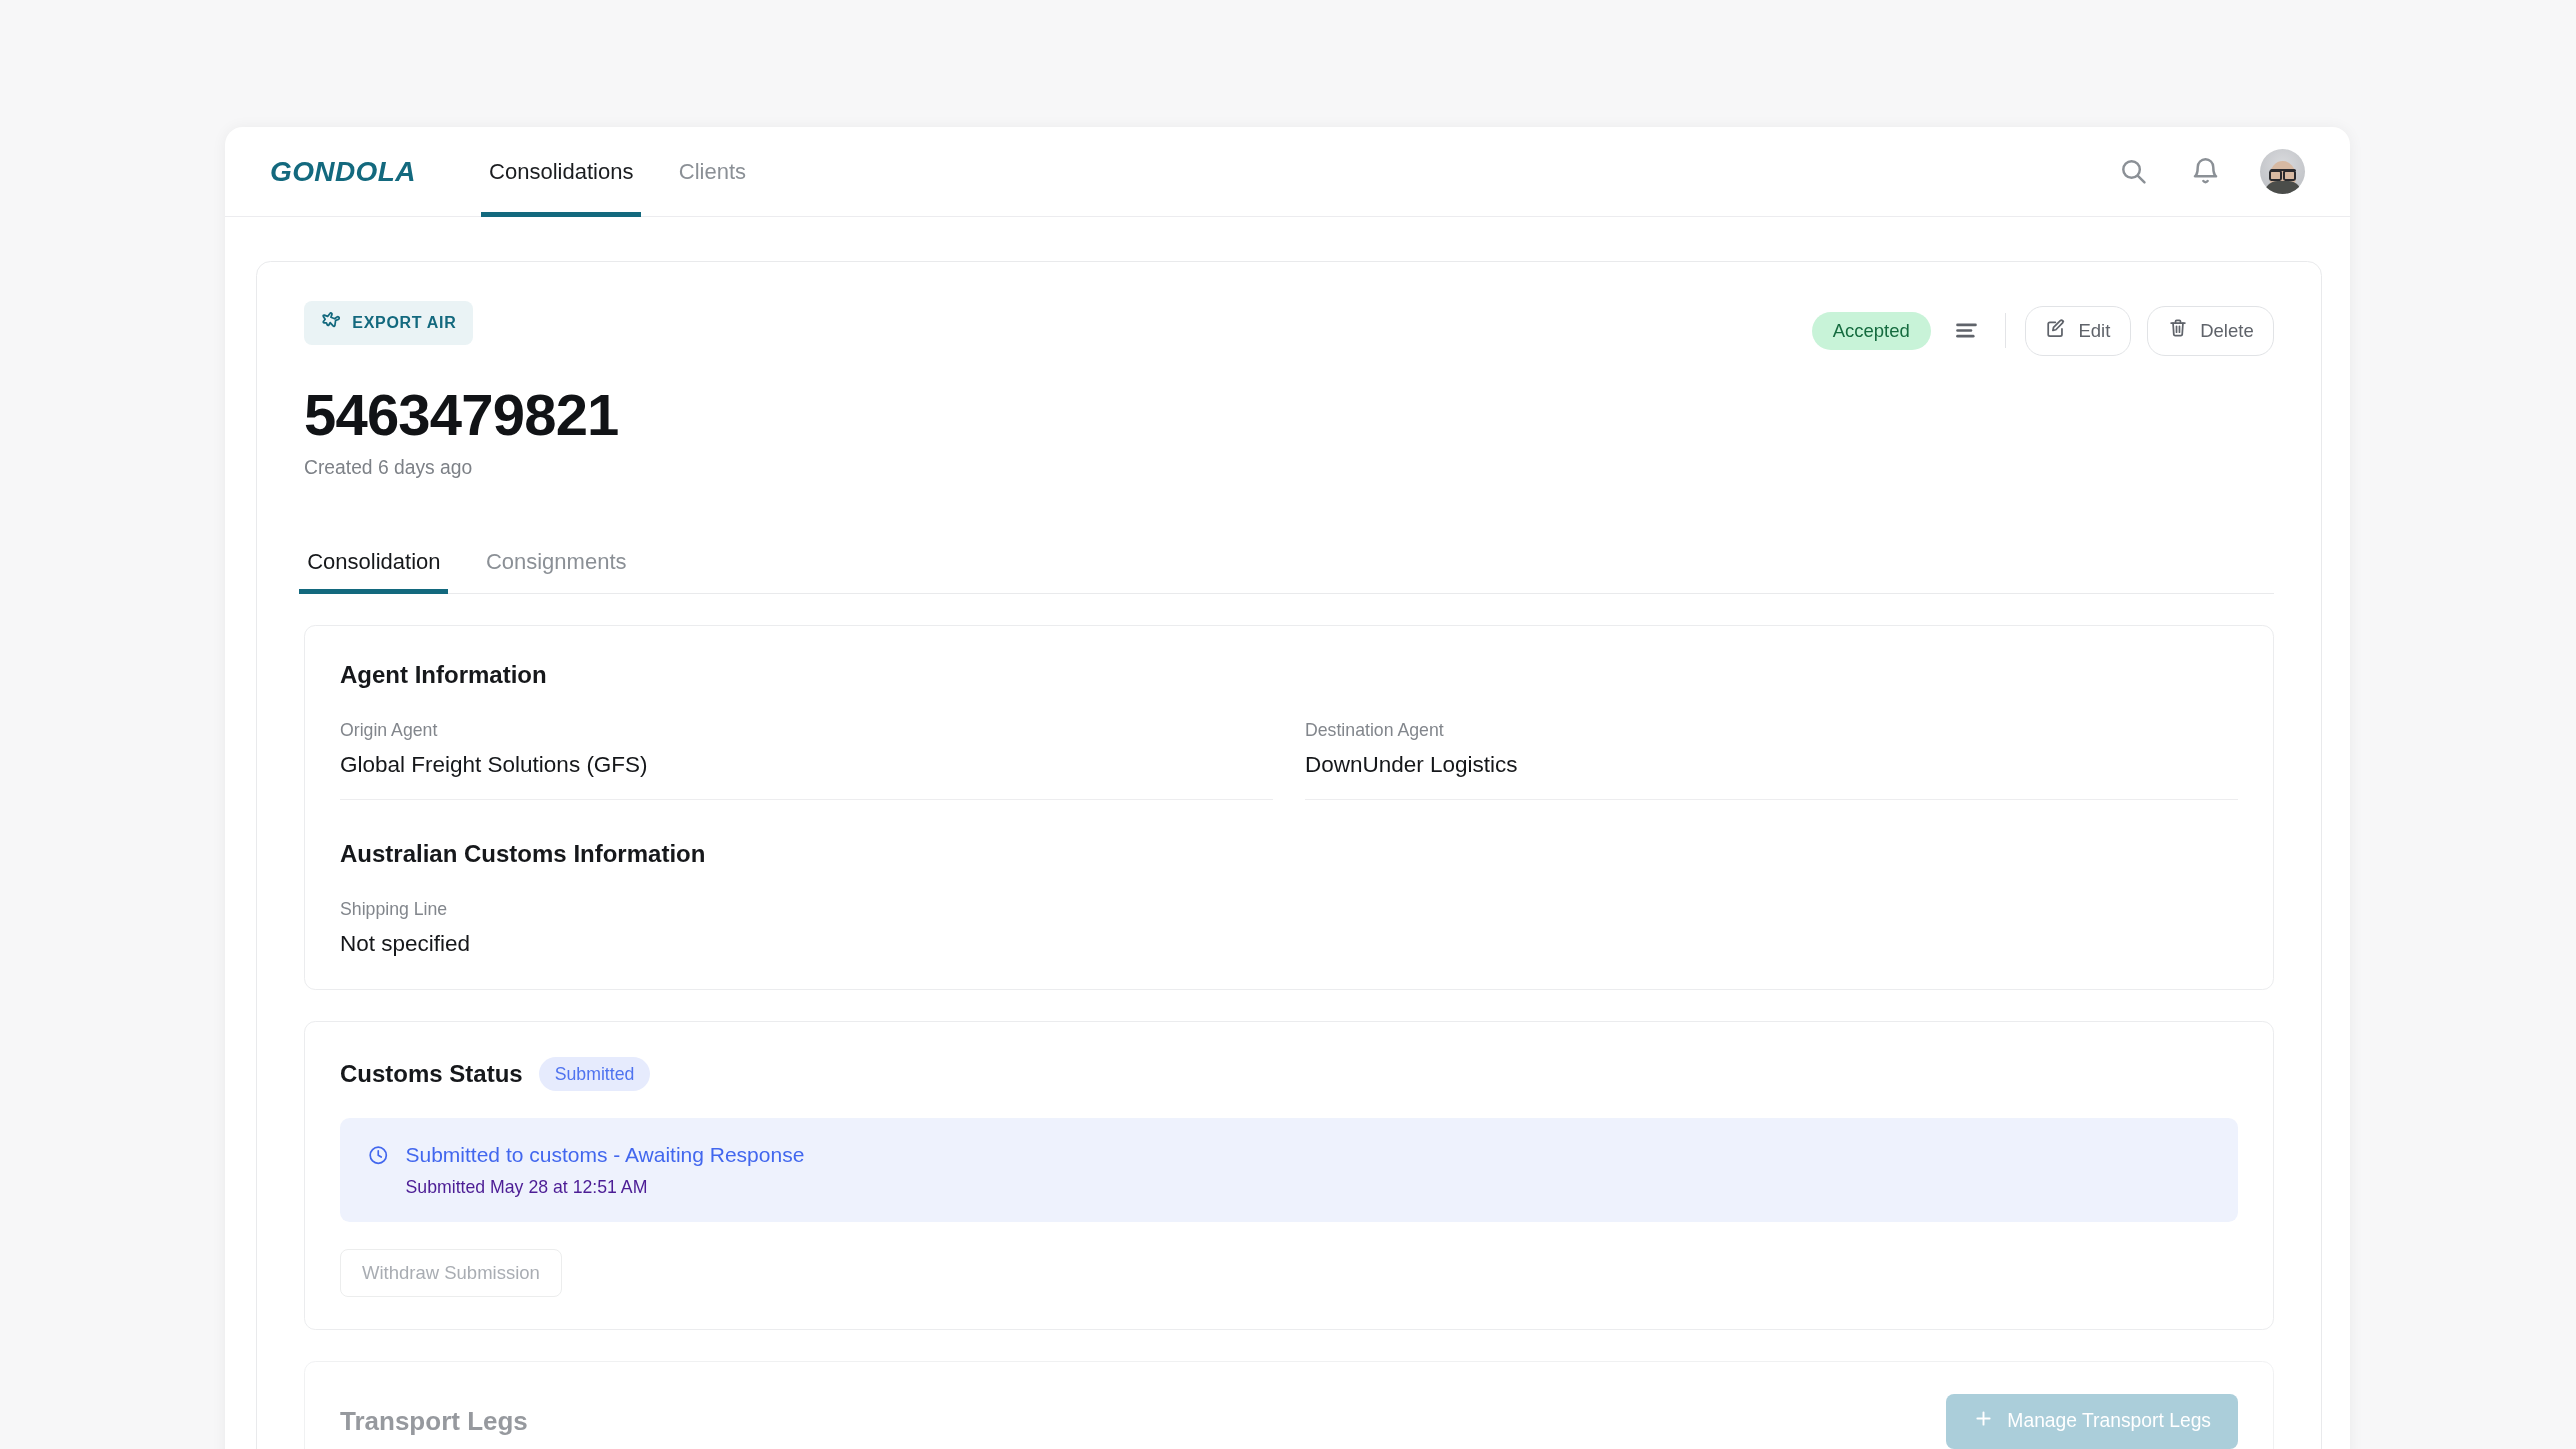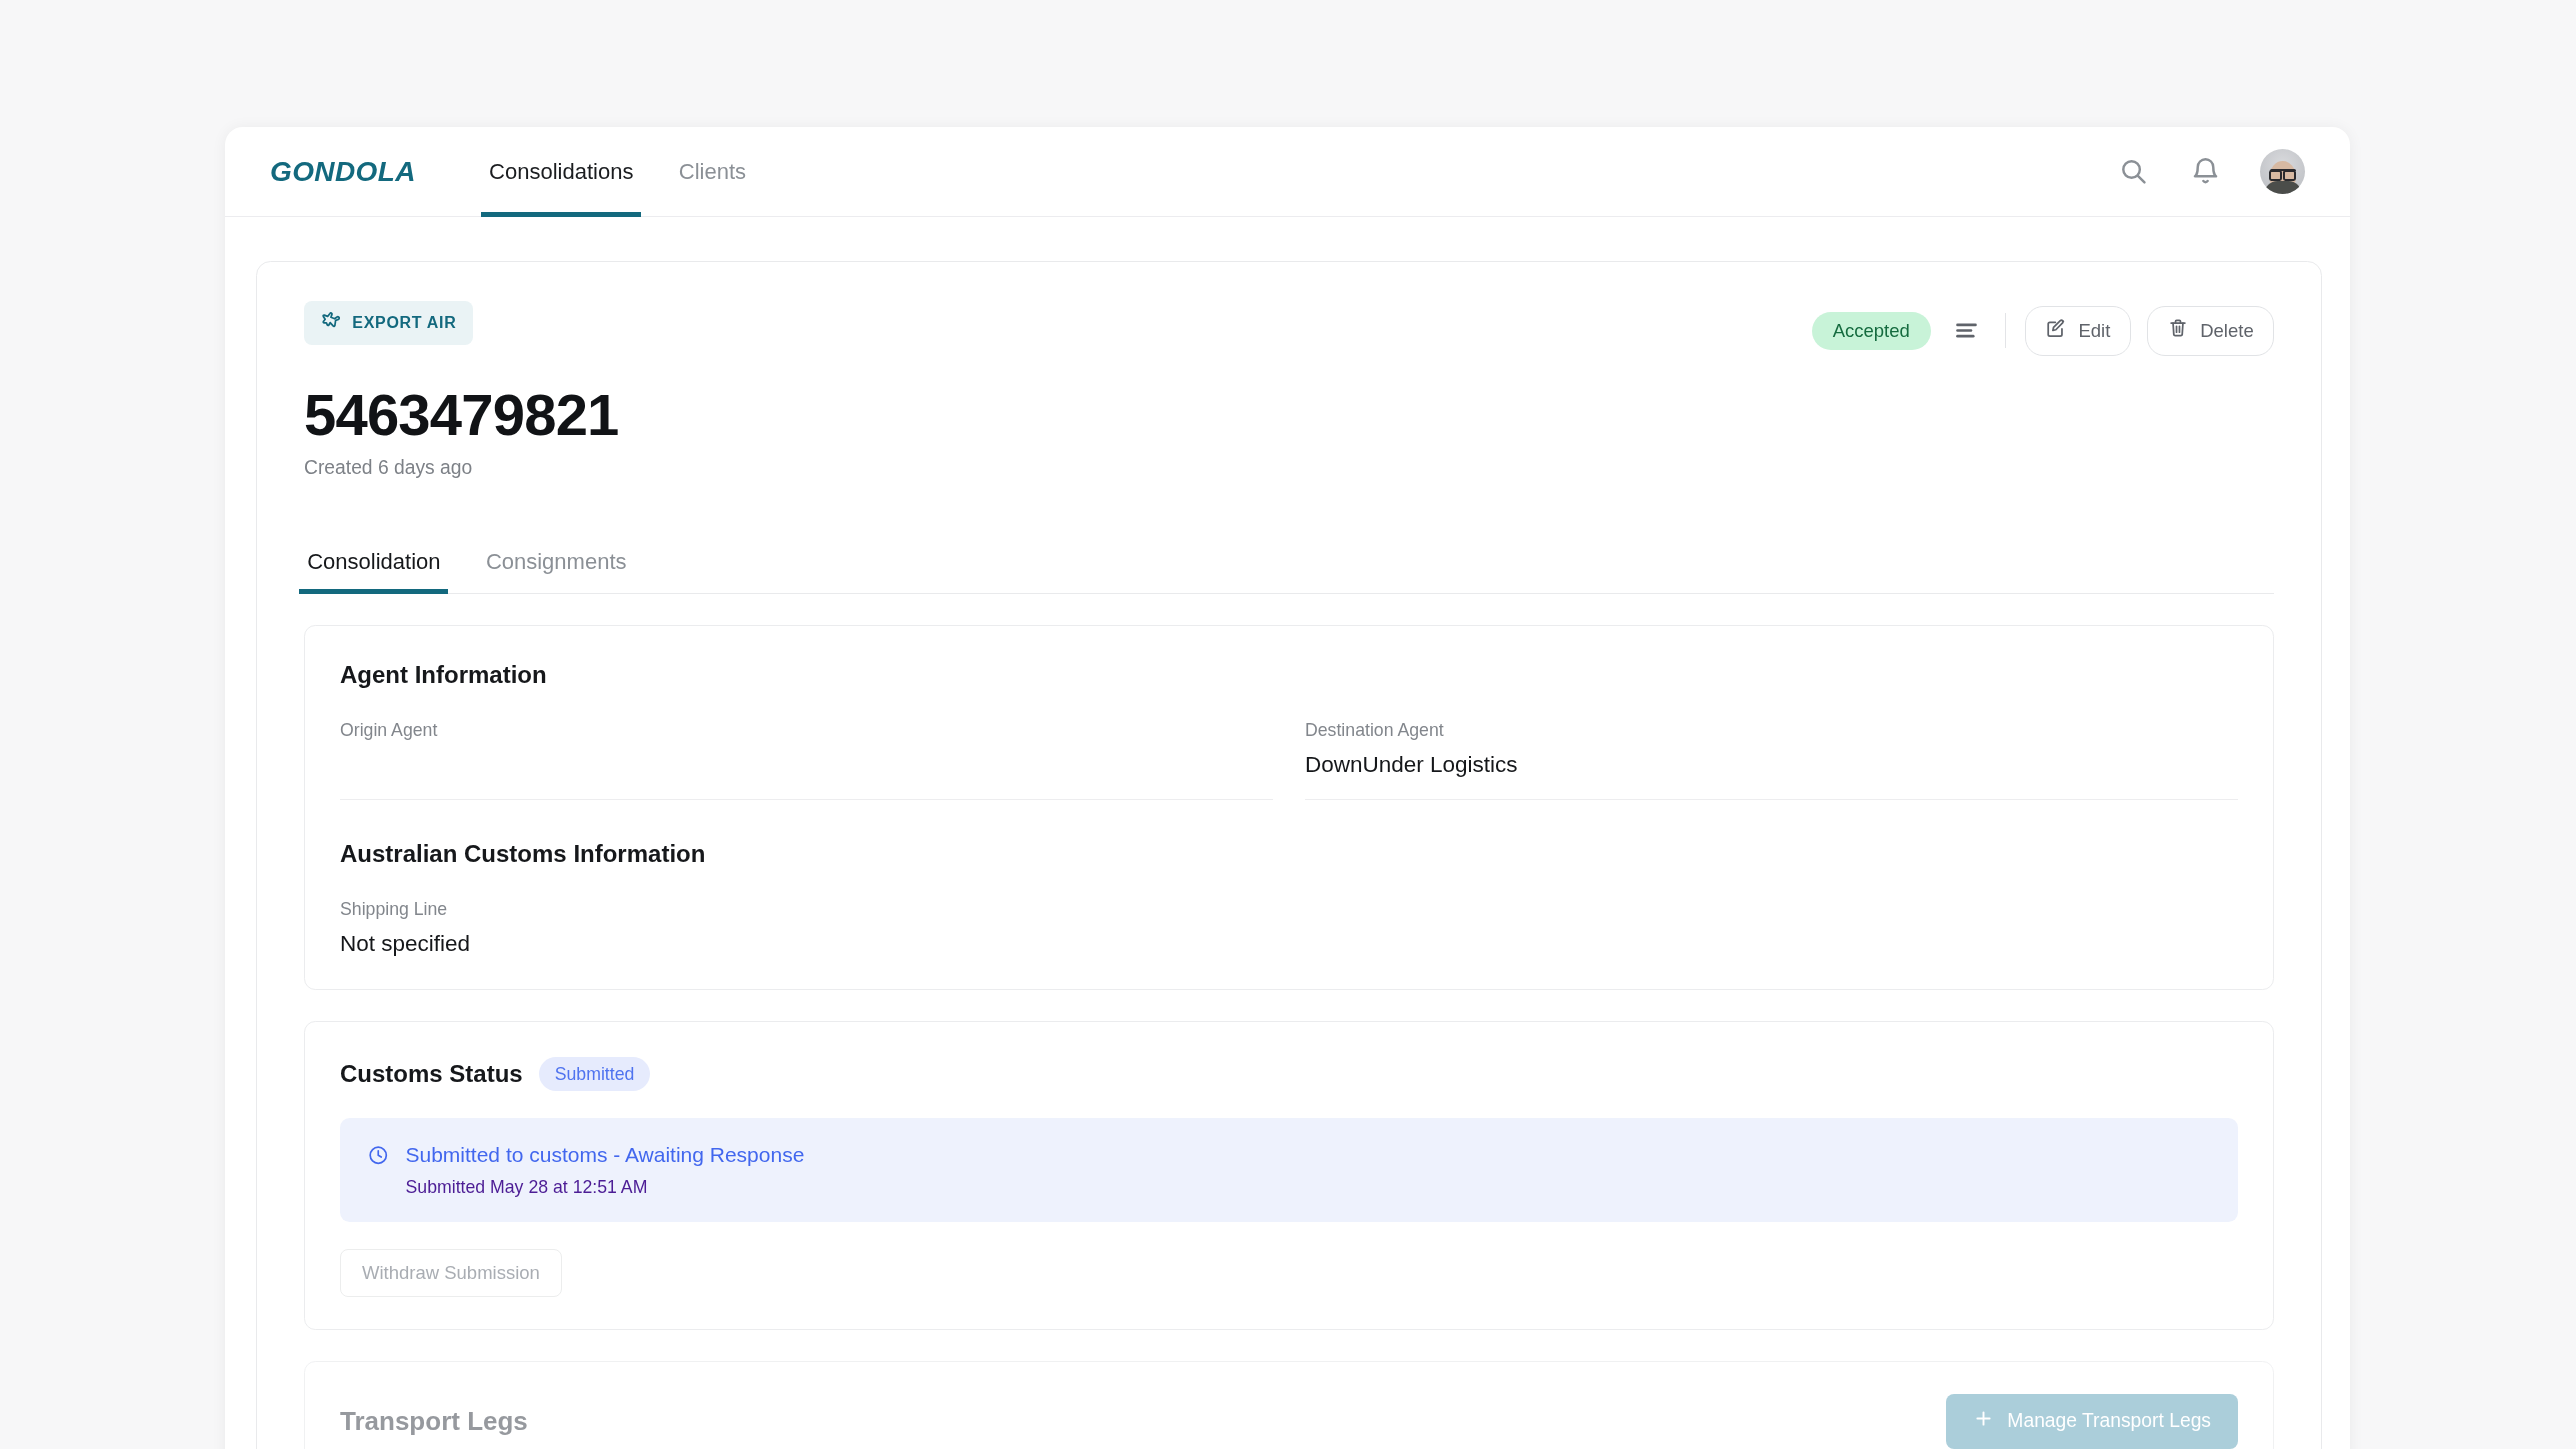--- a/index.html
+++ b/index.html
@@ -343,20 +343,21 @@
         <div class="tab active">Consolidation</div>
         <div class="tab">Consignments</div>
       </div>
 
       <div class="section-card">
         <div class="section-h">Agent Information</div>
 
         <div class="field-grid">
           <div class="field">
             <div class="field-label">Origin Agent</div>
+            <div class="field-value">Global Freight Solutions (GFS)</div>
           </div>
           <div class="field">
             <div class="field-label">Destination Agent</div>
             <div class="field-value">DownUnder Logistics</div>
           </div>
         </div>
 
         <div class="section-h second">Australian Customs Information</div>
 
         <div class="field-grid single">

